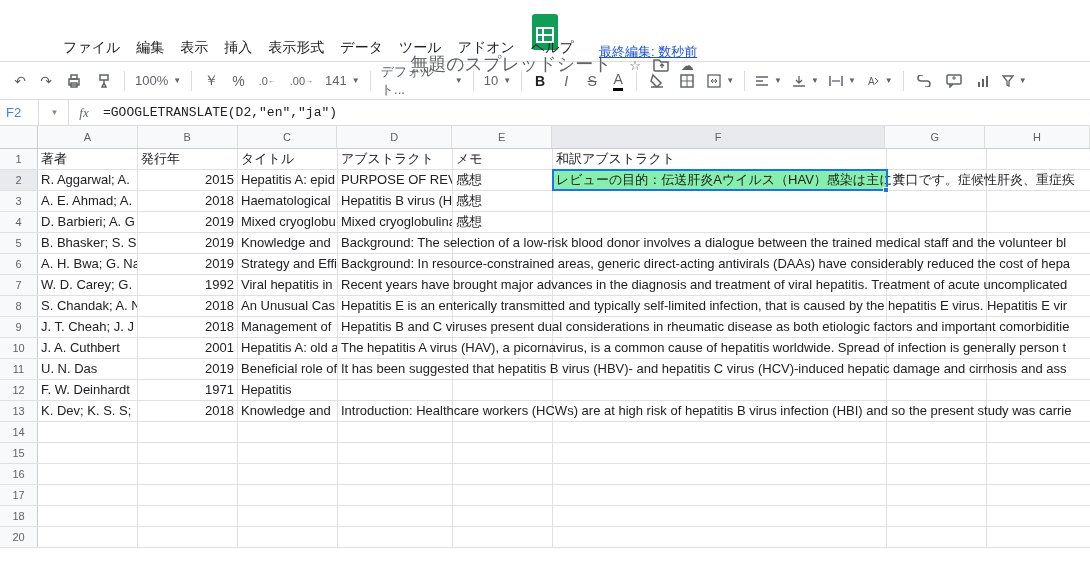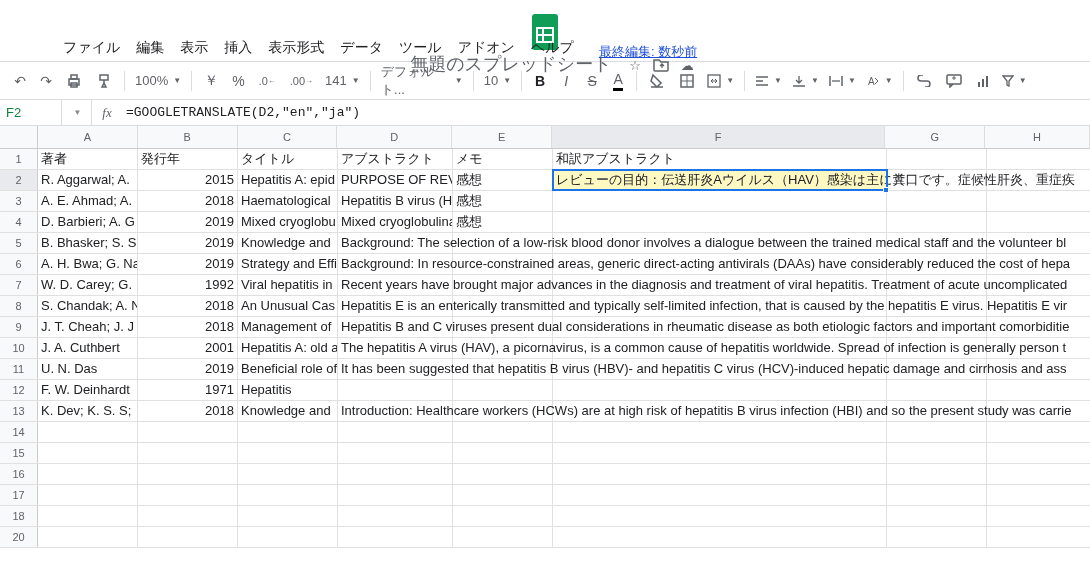--- a/index.html
+++ b/index.html
@@ -16,38 +16,38 @@
 .last-edit { margin-left: 16px; font-size: 13px; color: #1d4ed8; text-decoration: underline; }
 
 .toolbar { display: flex; align-items: center; padding: 4px 8px; height: 38px; border-bottom: 1px solid #dadce0; gap: 2px; color: #5f6368; }
 .tbtn { padding: 4px 6px; display: inline-flex; align-items: center; justify-content: center; min-width: 24px; height: 26px; cursor: pointer; border-radius: 3px; font-size: 14px; }
 .tsep { width: 1px; height: 20px; background: #dadce0; margin: 0 4px; }
 .tselect { display: inline-flex; align-items: center; padding: 2px 4px; font-size: 13px; gap: 3px; }
 .tbold { font-weight: bold; color: #202124; }
 .caret { font-size: 8px; margin-left: 2px; }
 
 .formulabar { display: flex; align-items: center; height: 26px; border-bottom: 1px solid #dadce0; }
-.namebox { width: 62px; padding: 0 6px; font-size: 13px; color: #15803d; border-right: 1px solid #dadce0; height: 100%; display: flex; align-items: center; }
+.namebox { width: 39px; padding: 0 6px; font-size: 13px; color: #3b82f6; border-right: 1px solid #dadce0; height: 100%; display: flex; align-items: center; }
 .namebox-caret { width: 30px; display: flex; align-items: center; justify-content: center; color: #888; border-right: 1px solid #dadce0; height: 100%; }
 .fx { width: 30px; display: flex; align-items: center; justify-content: center; font-style: italic; color: #5f6368; font-family: serif; }
 .formula-input { flex: 1; padding: 0 4px; font-size: 13px; font-family: "Courier New", monospace; color: #202124; }
 
 .grid { position: relative; overflow: hidden; }
 .colheaders { display: flex; height: 23px; background: #f8f9fa; border-bottom: 1px solid #ccc; }
 .corner { width: 38px; border-right: 1px solid #ccc; background: #f8f9fa; }
 .colh { border-right: 1px solid #ddd; text-align: center; font-size: 11px; color: #5f6368; line-height: 22px; background: #f8f9fa; }
 .colh.sel { background: #e8eaed; }
 
 .row { display: flex; height: 21px; border-bottom: 1px solid #e0e0e0; }
 .rowh { width: 38px; border-right: 1px solid #ccc; background: #f8f9fa; text-align: center; font-size: 11px; color: #5f6368; line-height: 20px; flex: none; }
 .rowh.sel { background: #e8eaed; }
 .cell { border-right: 1px solid #e0e0e0; padding: 0 3px; font-size: 13px; line-height: 20px; white-space: nowrap; overflow: hidden; color: #202124; flex: none; position: relative; }
 .cell.overflow { overflow: visible; z-index: 1; }
 .cell.right { text-align: right; }
-.cell.selected { outline: 2px solid #1a73e8; outline-offset: -1px; z-index: 5; background: #fef9c3; }
+.cell.selected { outline: 2px solid #1a73e8; outline-offset: -1px; z-index: 5; background: #86efac; }
 .sel-handle { position: absolute; right: -3px; bottom: -3px; width: 6px; height: 6px; background: #1a73e8; border: 1px solid #fff; z-index: 6; }
 
 .cA { width: 100px; }
 .cB { width: 100px; }
 .cC { width: 100px; }
 .cD { width: 115px; }
 .cE { width: 100px; }
 .cF { width: 334px; }
 .cG { width: 100px; }
 .cH { width: 105px; }

